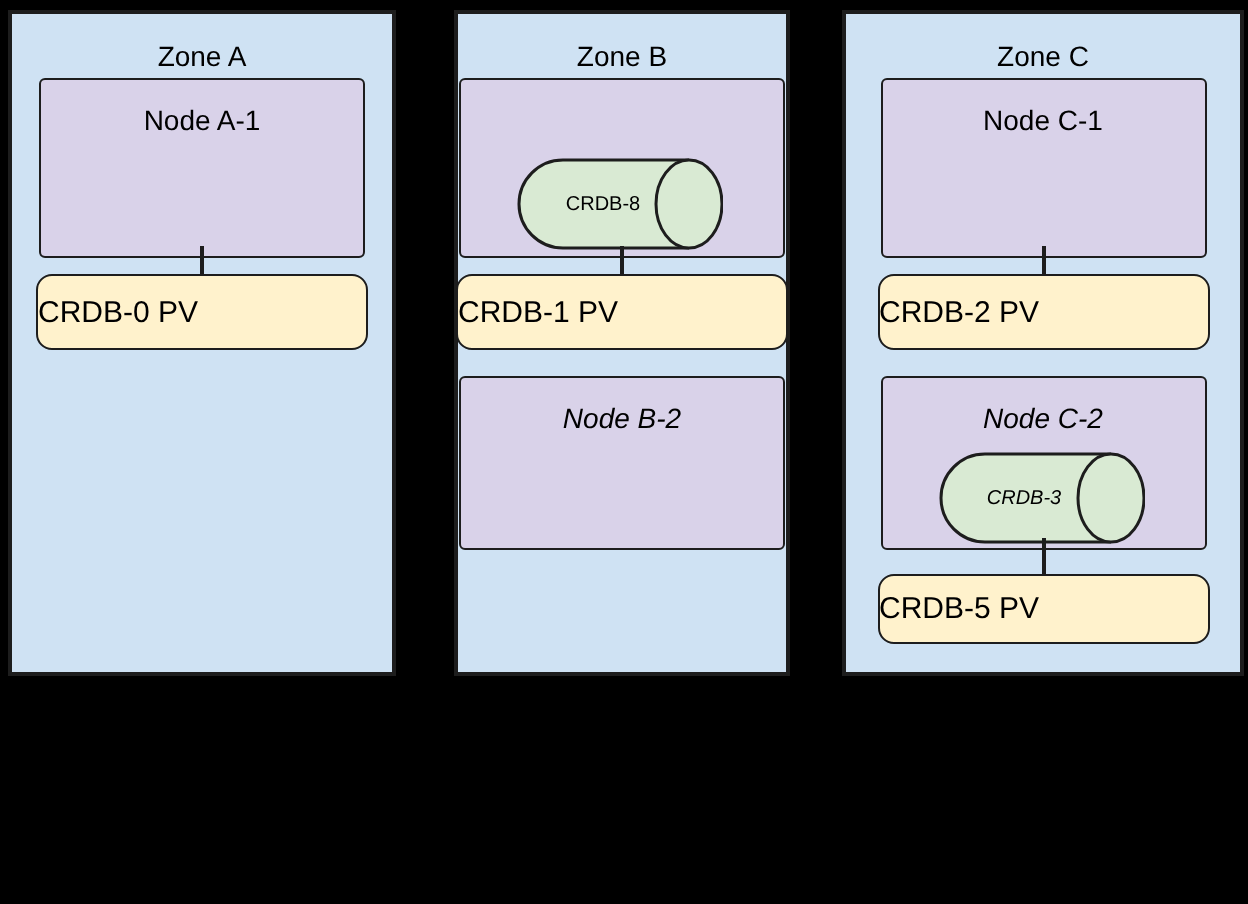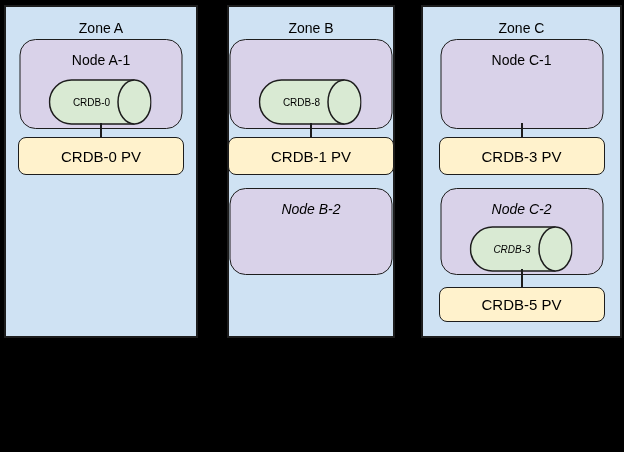--- a/index.html
+++ b/index.html
@@ -37,21 +37,21 @@
     line-height: 16px;
   }
   .node {
     position: absolute;
     left: 50%;
     transform: translateX(-50%);
     width: 163px;
     box-sizing: border-box;
     background: var(--node-fill, #d9d2e9);
     border: 1.5px solid var(--stroke, #1d1d1d);
-    border-radius: 16px;
+    border-radius: 3px;
   }
   .node-g1 { top: 32px;  height: 90px; }
   .node-g2 { top: 181px; height: 87px; font-style: italic; }
   .node-label {
     padding-top: 12px;
     text-align: center;
     font-size: 14px;
     line-height: 16px;
   }
   .db {
@@ -91,42 +91,34 @@
     position: absolute;
     left: 50%;
     transform: translateX(-50%);
     width: 166px;
     box-sizing: border-box;
     background: var(--pv-fill, #fff2cc);
     border: 1.5px solid var(--stroke, #1d1d1d);
     border-radius: 8px;
     display: flex;
     align-items: center;
-    justify-content: center;
     font-size: 15px;
   }
   .pv-g1 { top: 130px; height: 38px; }
   .pv-g2 { top: 280px; height: 35px; }
 </style>
 </head>
 <body>
 
 <div class="canvas">
 
   <div class="zone zone-a">
     <div class="zone-title">Zone A</div>
     <div class="node node-g1">
       <div class="node-label">Node A-1</div>
-      <div class="db">
-        <svg viewBox="0 0 103 46">
-          <path class="db-shape" d="M 86 1 H 23 A 22 22 0 0 0 23 45 H 86"></path>
-          <ellipse class="db-shape" cx="86" cy="23" rx="16.5" ry="22"></ellipse>
-        </svg>
-        <span class="db-label">CRDB-0</span>
-      </div>
     </div>
     <div class="connector conn-g1"></div>
     <div class="pv pv-g1">
       <span>CRDB-0 PV</span>
     </div>
   </div>
 
   <div class="zone zone-b">
     <div class="zone-title">Zone B</div>
     <div class="node node-g1">
@@ -147,21 +139,21 @@
     </div>
   </div>
 
   <div class="zone zone-c">
     <div class="zone-title">Zone C</div>
     <div class="node node-g1">
       <div class="node-label">Node C-1</div>
     </div>
     <div class="connector conn-g1"></div>
     <div class="pv pv-g1">
-      <span>CRDB-3 PV</span>
+      <span>CRDB-2 PV</span>
     </div>
     <div class="node node-g2">
       <div class="node-label">Node C-2</div>
       <div class="db">
         <svg viewBox="0 0 103 46">
           <path class="db-shape" d="M 86 1 H 23 A 22 22 0 0 0 23 45 H 86"></path>
           <ellipse class="db-shape" cx="86" cy="23" rx="16.5" ry="22"></ellipse>
         </svg>
         <span class="db-label">CRDB-3</span>
       </div>

